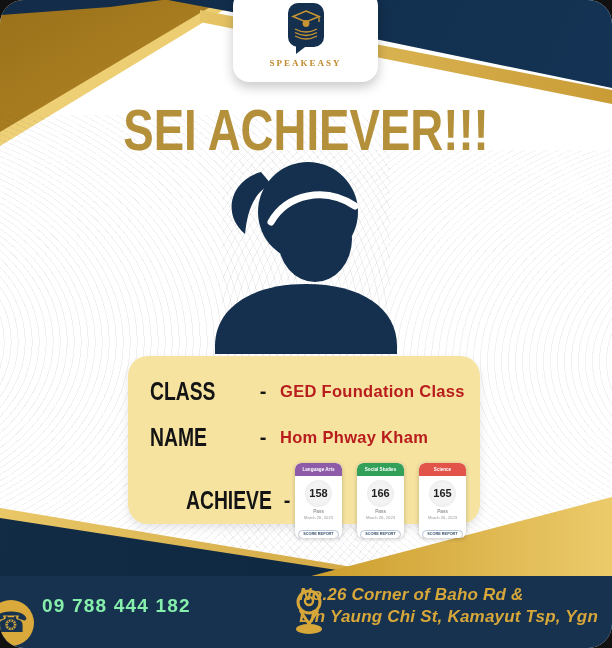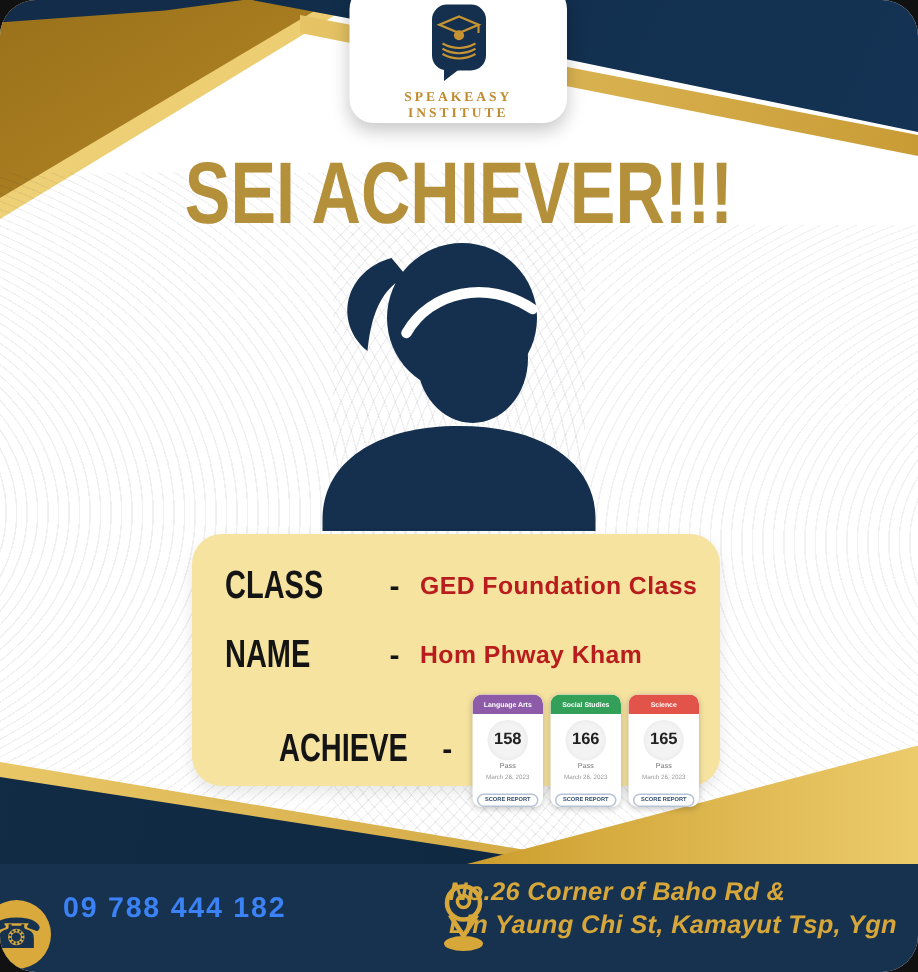--- a/index.html
+++ b/index.html
@@ -46,38 +46,38 @@
     border-radius:20px;box-shadow:0 4px 10px rgba(0,0,0,.10);box-sizing:border-box;padding:10px 14px 8px 22px;}
   .info-row{display:flex;align-items:center;}
   .info-row.r1{height:42px;margin-top:4px;}
   .info-row.r2{height:42px;margin-top:4px;}
   .info-row.r3{height:80px;margin-top:2px;margin-left:36px;}
   .info-label{width:96px;font-weight:900;font-size:21px;color:#141414;transform:scale(.92,1.25);transform-origin:left center;letter-spacing:0;}
   .info-dash{width:34px;text-align:center;font-weight:900;font-size:20px;color:#141414;}
   .info-value{flex:1;font-weight:bold;font-size:16.5px;color:#b91c1c;letter-spacing:.3px;}
 
   
-  .scorecards{flex:1;display:flex;gap:5px;justify-content:flex-end;}
+  .scorecards{flex:1;display:flex;gap:15px;justify-content:flex-end;}
   .scard{width:47px;height:75px;background:#fff;border-radius:6px;box-shadow:0 1px 4px rgba(0,0,0,.22);
     overflow:hidden;text-align:center;flex:none;}
   .scard-head{height:13px;color:#fff;font-size:4.6px;font-weight:bold;line-height:13px;
     border-radius:6px 6px 0 0;white-space:nowrap;overflow:hidden;}
   .scard-circle{width:27px;height:27px;border-radius:50%;background:radial-gradient(#f3f3f3 55%,#e2e2e2);
     margin:4px auto 2px auto;display:flex;align-items:center;justify-content:center;
     font-size:11px;font-weight:bold;color:#222;}
   .scard-status{font-size:4.8px;color:#777;line-height:6px;}
   .scard-date{font-size:4.2px;color:#999;line-height:6px;}
   .scard-btn{display:inline-block;margin-top:3px;padding:1px 4px;border:1px solid #b7c4d6;border-radius:7px;
     font-size:3.8px;color:#33506e;font-weight:bold;line-height:5px;}
 
   
   .footer{position:absolute;left:0;bottom:0;width:612px;height:72px;background:#16324f;}
   .phone-badge{position:absolute;left:-12px;top:24px;width:46px;height:46px;border-radius:50%;
     background:#d9a93c;color:#16324f;font-size:28px;line-height:46px;text-align:center;}
-  .phone-number{position:absolute;left:42px;top:19px;font-size:19px;color:#3b82f6;font-weight:bold;letter-spacing:1.2px;}
+  .phone-number{position:absolute;left:42px;top:19px;font-size:19px;color:#86efac;font-weight:bold;letter-spacing:1.2px;}
   .pin-icon{position:absolute;left:292px;top:12px;}
   .address{position:absolute;right:14px;top:8px;color:#d7a73a;
     font-style:italic;font-weight:bold;font-size:17px;line-height:22px;letter-spacing:.2px;}
 </style>
 </head>
 <body>
 
 <div class="poster">
 
   <div class="shape gold-stripe-tl"></div>
@@ -96,21 +96,20 @@
       <rect x="2" y="1" width="36" height="44" rx="10" fill="#14304e"></rect>
       <path d="M10,42 L10,52 L23,42 Z" fill="#14304e"></path>
       <path d="M20,9 L33,14.5 L20,20 L7,14.5 Z" fill="none" stroke="#c79433" stroke-width="1.6"></path>
       <line x1="33" y1="14.5" x2="33" y2="20" stroke="#c79433" stroke-width="1.4"></line>
       <circle cx="20" cy="21.5" r="3.4" fill="#c79433"></circle>
       <path d="M9,27 Q20,33 31,27" fill="none" stroke="#c79433" stroke-width="1.4"></path>
       <path d="M9,30.5 Q20,36.5 31,30.5" fill="none" stroke="#c79433" stroke-width="1.4"></path>
       <path d="M9,34 Q20,40 31,34" fill="none" stroke="#c79433" stroke-width="1.4"></path>
     </svg>
     <div class="logo-name">SPEAKEASY</div>
-    <div class="logo-name">INSTITUTE</div>
   </div>
 
   <h1 class="title">SEI ACHIEVER!!!</h1>
 
   <svg class="silhouette" width="206" height="196" viewBox="0 0 206 196">
     <g fill="#14304e">
       <path d="M12,196 L194,196 L194,188 C194,150 158,126 103,126 C48,126 12,150 12,188 Z"></path>
       <circle cx="105" cy="54" r="50"></circle>
       <path d="M58,14 C28,22 18,56 42,76 C44,58 48,36 68,26 Z"></path>
       <ellipse cx="112" cy="81" rx="37" ry="43"></ellipse>

